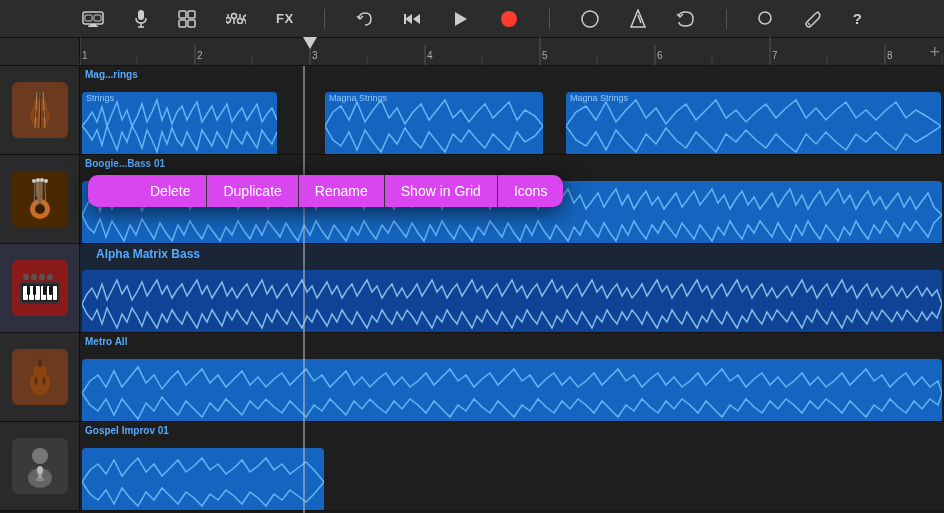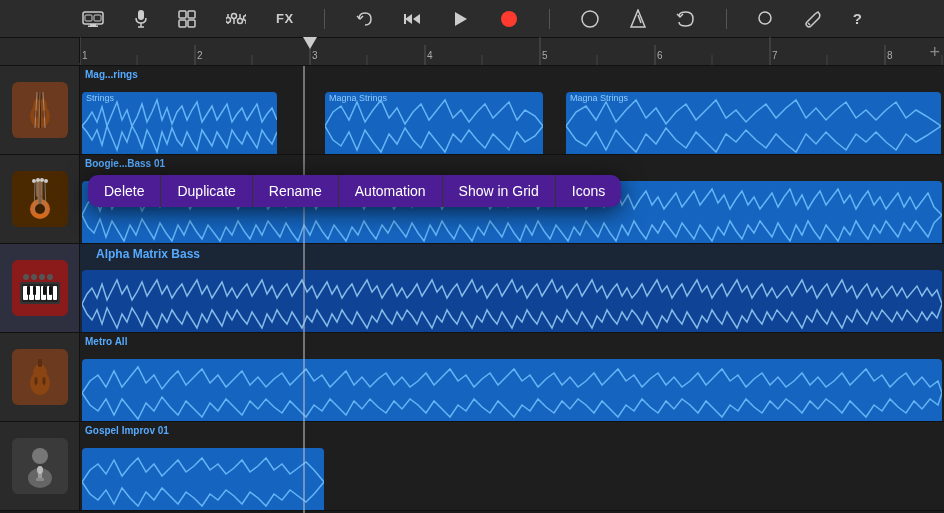--- a/index.html
+++ b/index.html
@@ -145,25 +145,26 @@
       border-radius: 4px;
       overflow: hidden;
     }
 
     
     #context-menu {
       position: absolute;
       left: 88px;
       top: 175px;
       display: flex;
-      background: #4c1d95;
+      background: #d946ef;
       border-radius: 10px;
       overflow: hidden;
       z-index: 100;
       box-shadow: 0 4px 24px rgba(0,0,0,0.7);
+      padding-left: 46px;
     }
     .ctx-item {
       padding: 8px 16px;
       color: #fff;
       font-size: 14px;
       font-weight: 500;
       cursor: pointer;
       white-space: nowrap;
       border-right: 1px solid #333;
     }
@@ -514,16 +515,15 @@
       </div>
     </div>
 
   </div>
 </div>
 
 <div id="context-menu">
   <div class="ctx-item">Delete</div>
   <div class="ctx-item">Duplicate</div>
   <div class="ctx-item">Rename</div>
-  <div class="ctx-item">Automation</div>
   <div class="ctx-item">Show in Grid</div>
   <div class="ctx-item">Icons</div>
 </div>
 
 </body></html>

